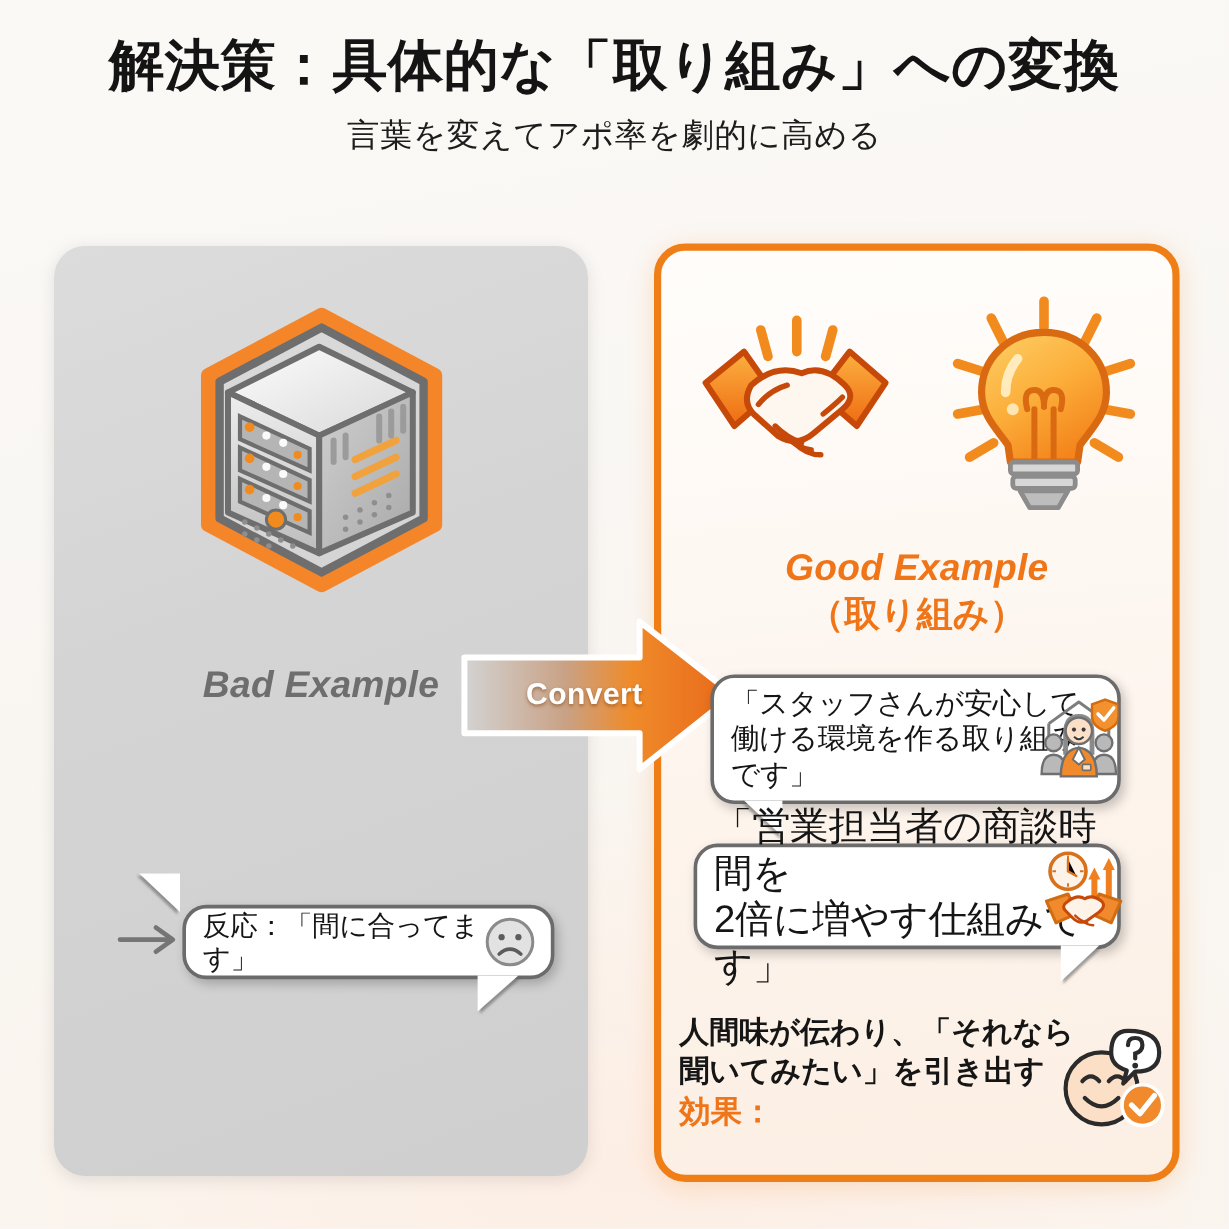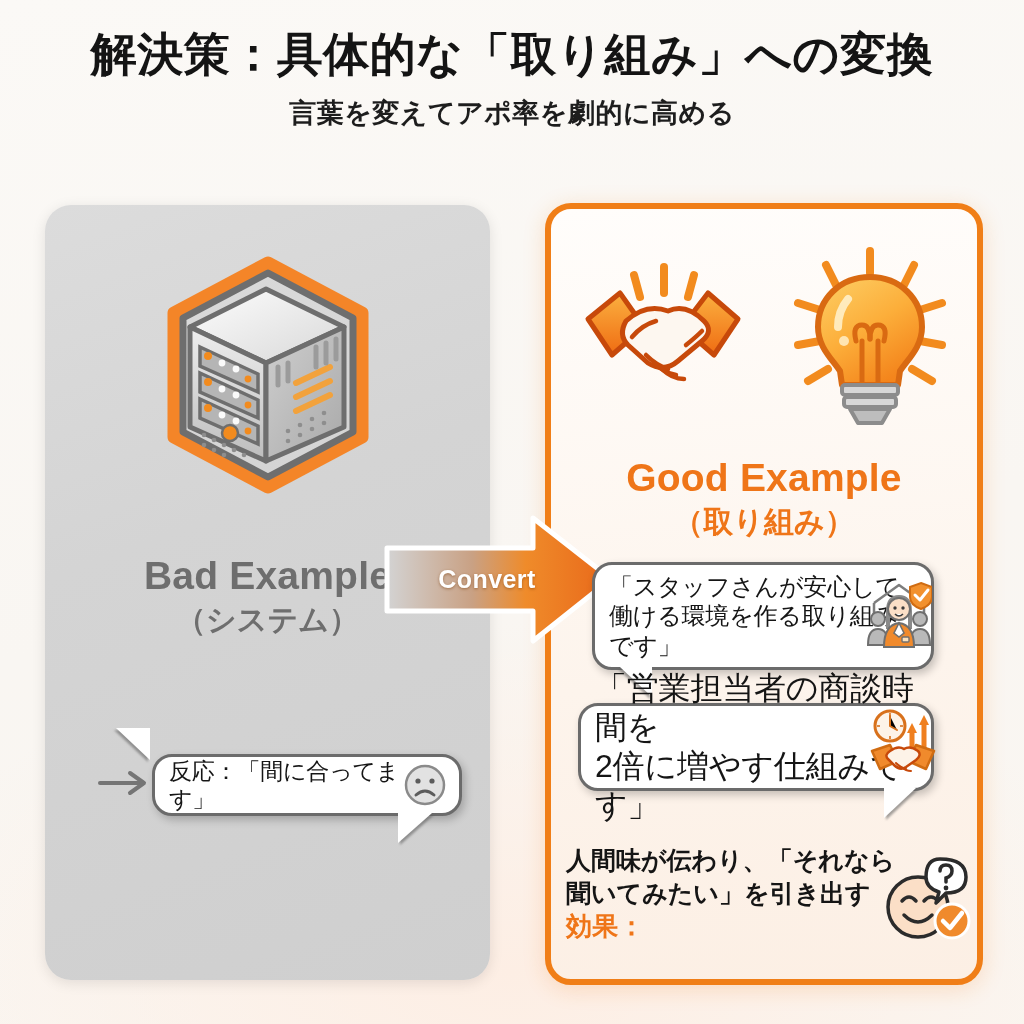--- a/index.html
+++ b/index.html
@@ -34,21 +34,21 @@
     font-size: 46px;
     font-weight: 900;
     color: #141414;
     letter-spacing: 0.5px;
     line-height: 1.15;
     white-space: nowrap;
   }
   #subtitle {
     margin-top: 14px;
     font-size: 27px;
-    font-weight: 700;
+    font-weight: 400;
     color: #1d1d1d;
     letter-spacing: 0.5px;
     white-space: nowrap;
   }
 
   
   #bad-panel {
     position: absolute;
     left: 45px; top: 205px;
     width: 445px; height: 775px;
@@ -76,21 +76,21 @@
   }
   #bad-heading {
     left: 45px; top: 553px; width: 445px;
     color: #6e6e6e;
     text-align: center;
   }
   #good-heading {
     left: 545px; top: 455px; width: 438px;
     color: #ef7518;
   }
-  .heading-en { font-size: 39px; font-weight: 900; letter-spacing: 0.2px; }
+  .heading-en { font-size: 31px; font-weight: 900; letter-spacing: 0.2px; font-style: italic; }
   .heading-jp { font-size: 30px; font-weight: 700; margin-top: 3px; }
 
   
   #server-icon { position: absolute; left: 148px; top: 255px; width: 240px; height: 240px; }
 
   
   #handshake-icon { position: absolute; left: 568px; top: 245px; width: 190px; height: 180px; }
   #bulb-icon      { position: absolute; left: 790px; top: 245px; width: 160px; height: 185px; }
 
   
@@ -295,21 +295,20 @@
           <circle cx="140" cy="186" r="2.3"></circle>
           <circle cx="152" cy="180" r="2.3"></circle>
         <circle cx="164" cy="174" r="2.3"></circle>
           <circle cx="176" cy="168" r="2.3"></circle>
       </g>
     </svg>
   </div>
 
   <div id="bad-heading" class="panel-heading">
     <div class="heading-en">Bad Example</div>
-    <div class="heading-jp">（システム）</div>
   </div>
 
   <div id="tail-bad-1" class="tail"></div>
 
   <div id="gray-arrow">
     <svg viewBox="0 0 52 30" width="52" height="30">
       <line x1="2" y1="15" x2="42" y2="15" stroke="#757575" stroke-width="4" stroke-linecap="round"></line>
       <polyline points="32,5 46,15 32,25" fill="none" stroke="#757575" stroke-width="4" stroke-linecap="round" stroke-linejoin="round"></polyline>
     </svg>
   </div>

